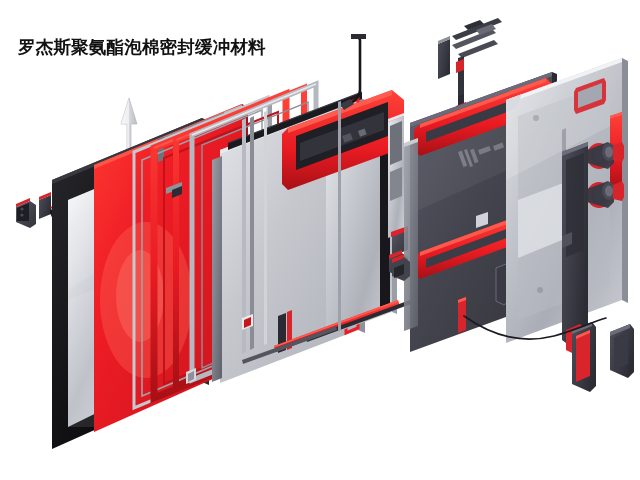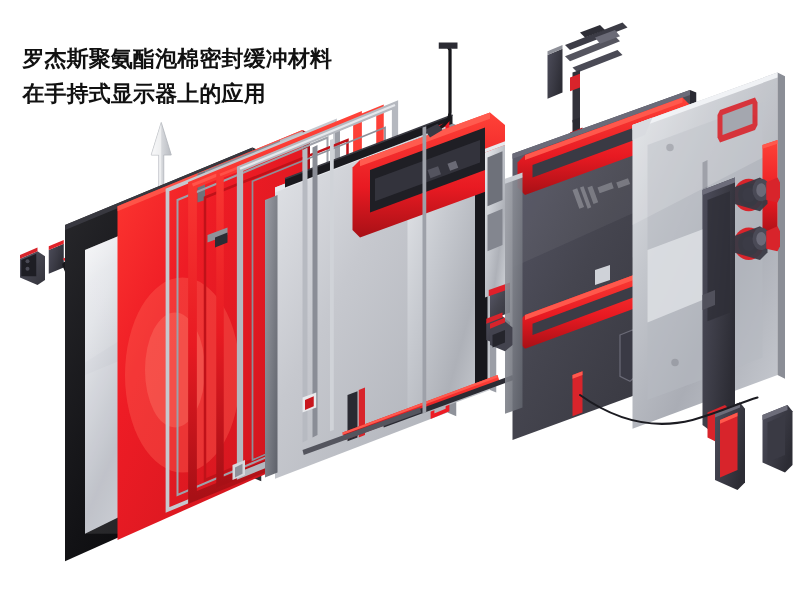--- a/index.html
+++ b/index.html
@@ -28,21 +28,20 @@
   
   svg.art{position:absolute;left:0;top:0;width:640px;height:480px;display:block;}
 </style>
 </head>
 <body style="background: rgb(255, 255, 255);">
 
 <div id="stage">
 
   <div class="title-block" style="color: rgb(17, 17, 17);">
     <span class="title-line">罗杰斯聚氨酯泡棉密封缓冲材料</span>
-    <span class="title-line">在手持式显示器上的应用</span>
   </div>
 
   <svg class="art" viewBox="0 0 640 480">
     <defs>
       <linearGradient id="gGlass" x1="0" y1="0" x2="1" y2="1">
         <stop offset="0%" stop-color="#f4f5f7"></stop>
         <stop offset="22%" stop-color="#dfe1e6"></stop>
         <stop offset="48%" stop-color="#b9bcc4"></stop>
         <stop offset="75%" stop-color="#d2d4da"></stop>
         <stop offset="100%" stop-color="#a9acb4"></stop>

